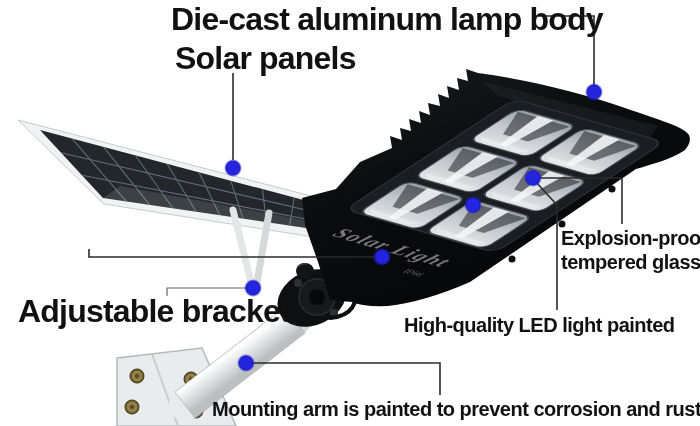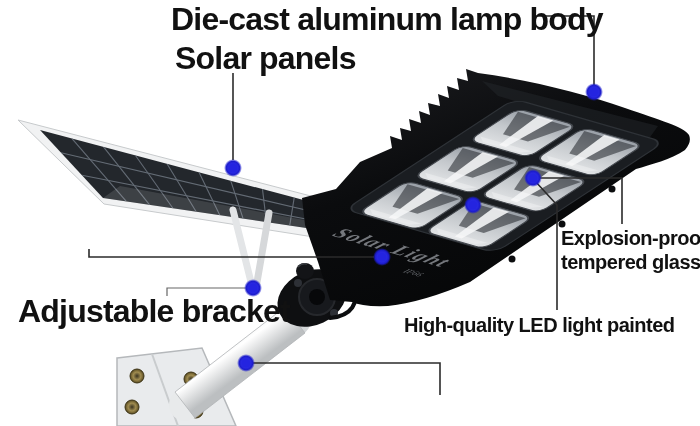--- a/index.html
+++ b/index.html
@@ -195,14 +195,15 @@
   </svg>
 
   <div class="label lg" style="left:171px;top:2px;">Die-cast aluminum lamp body</div>
   <div class="label lg" style="left:175px;top:41px;">Solar panels</div>
   <div class="label lg" style="left:2px;top:294px;margin-left:16px;">Adjustable bracket</div>
   <div class="label md glass-label" style="left:561px;top:226px;">
     <div>Explosion-proof</div>
     <div>tempered glass</div>
   </div>
   <div class="label md" style="left:404px;top:314px;">High-quality LED light painted</div>
+  <div class="label md" style="left:212px;top:398px;">Mounting arm is painted to prevent corrosion and rust</div>
 
 </div>
 
 </body></html>

